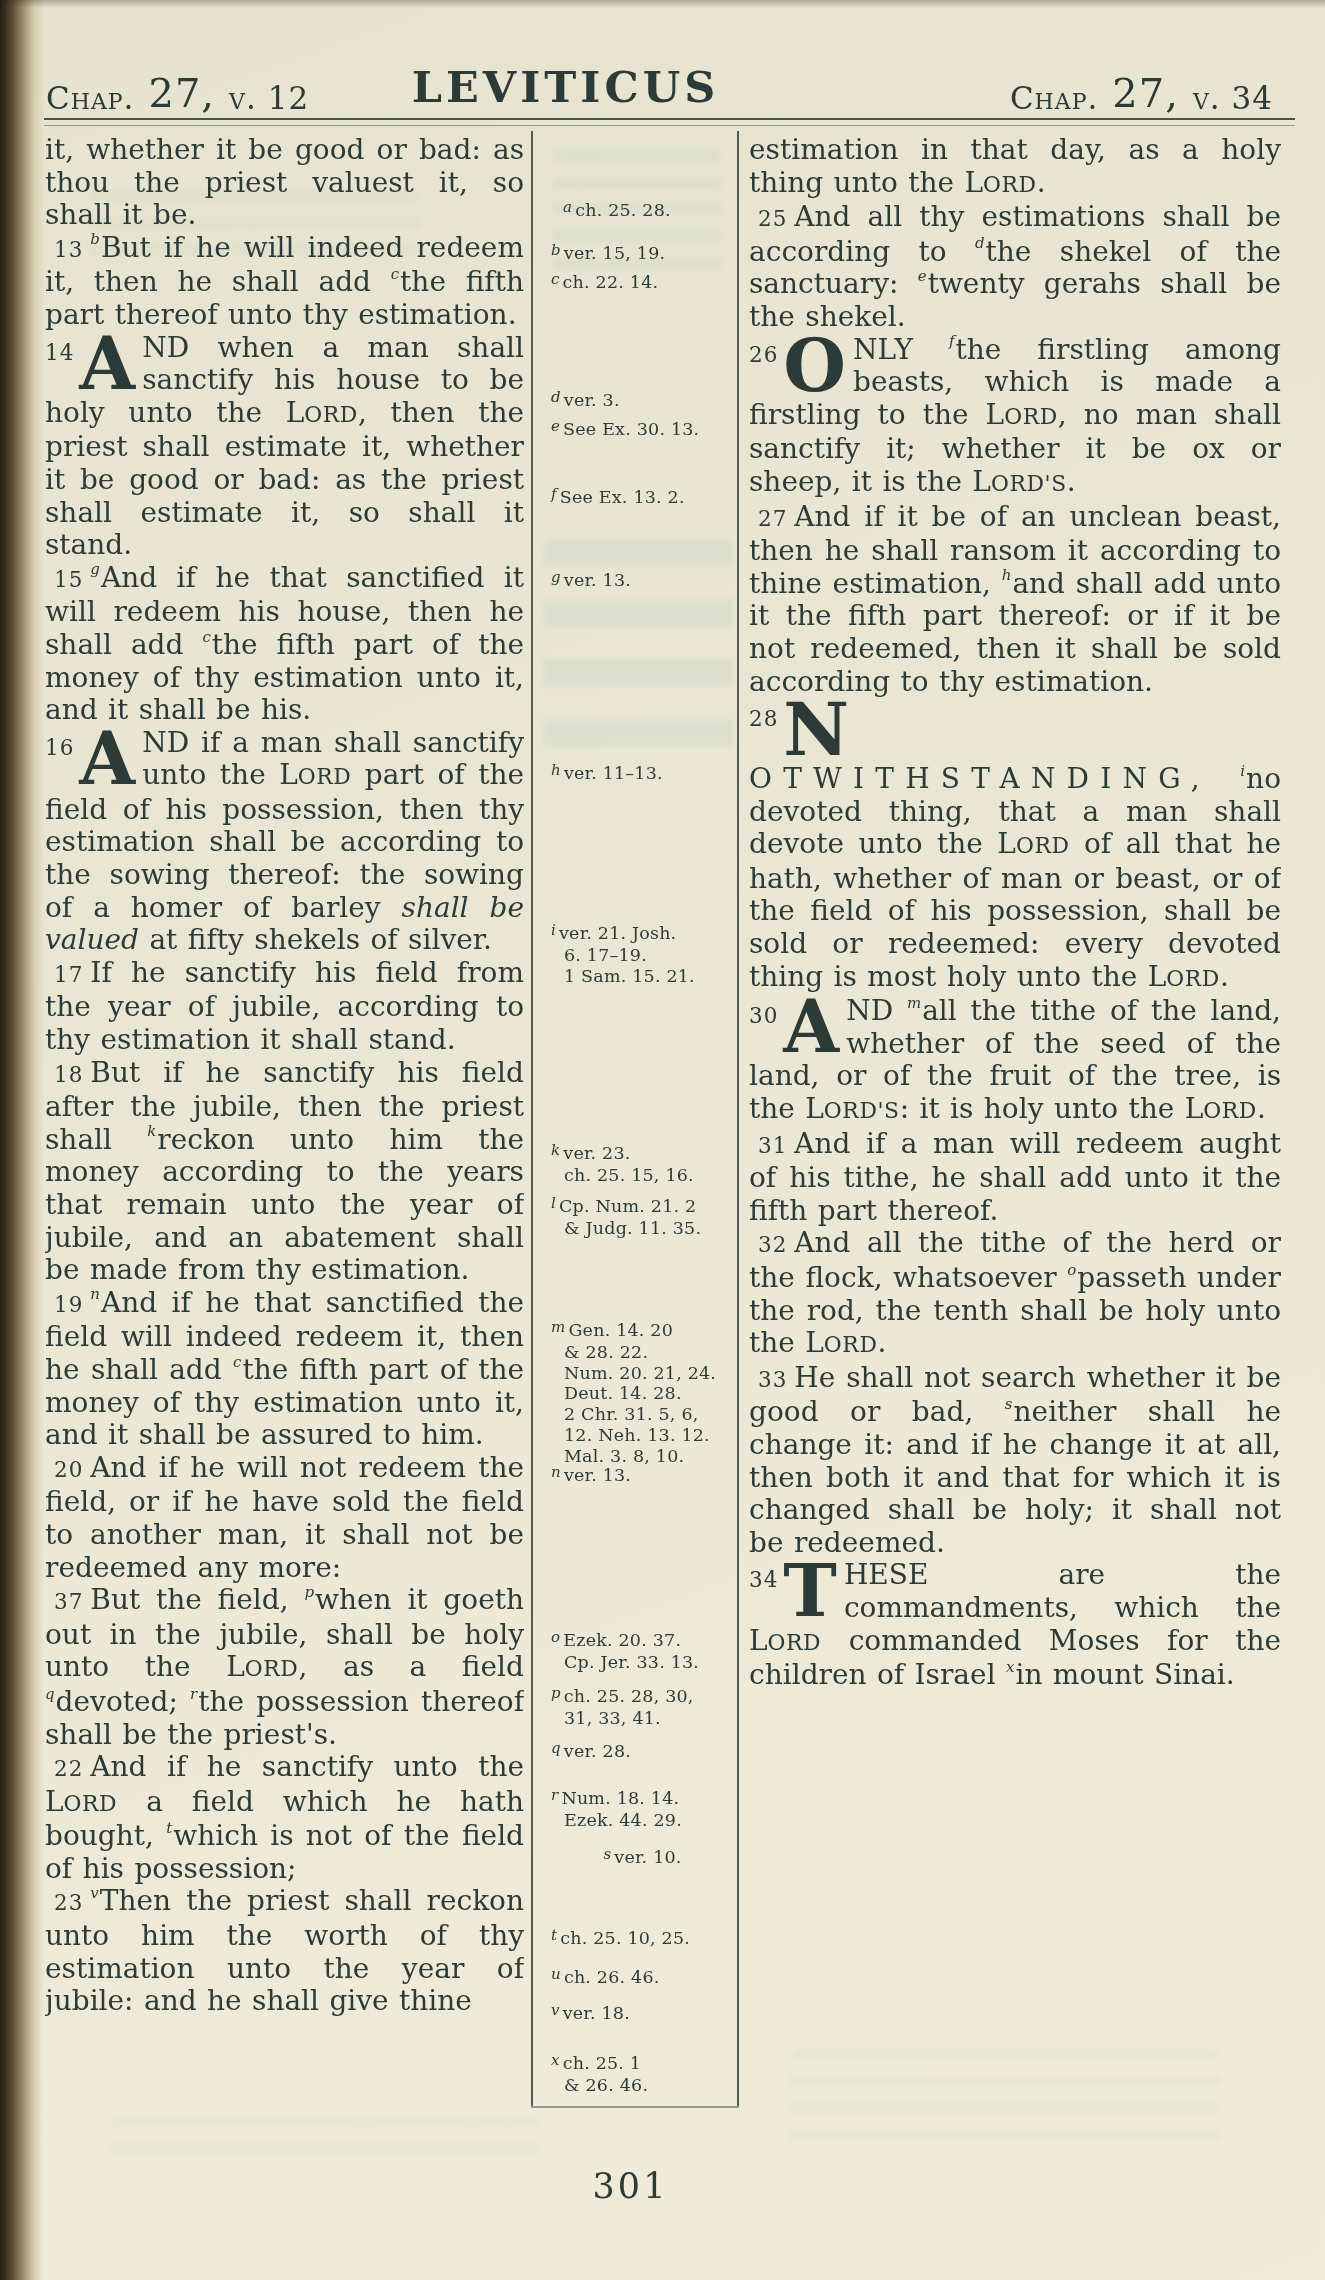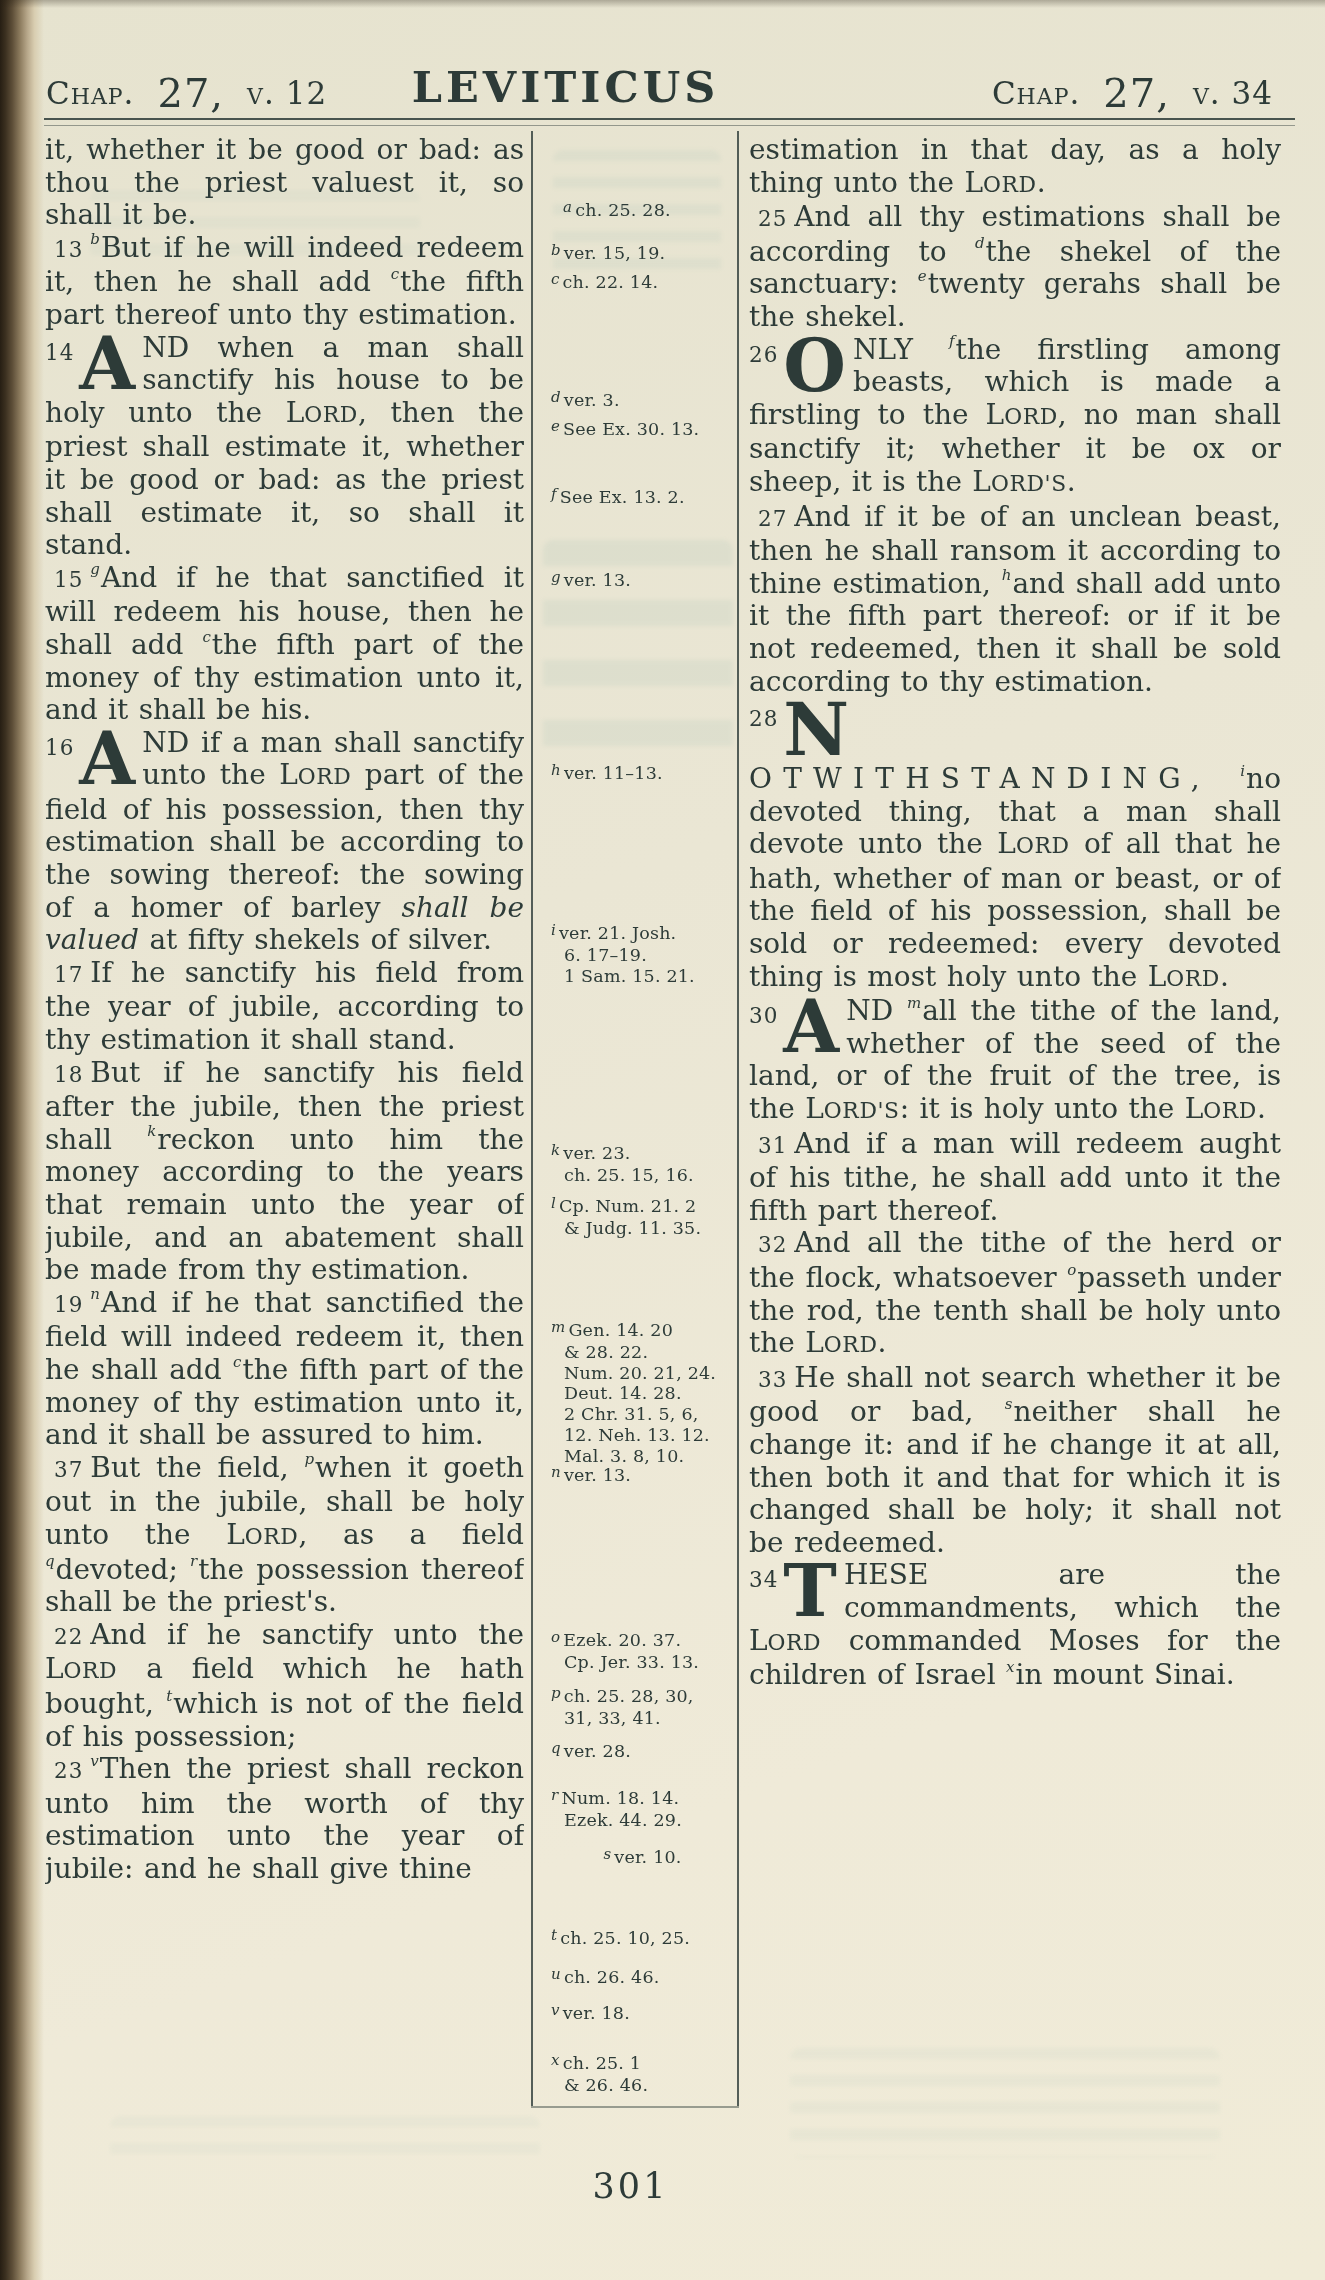--- a/index.html
+++ b/index.html
@@ -9,21 +9,21 @@
     font-family:"DejaVu Serif","Liberation Serif",serif;
     color:#2d3b38;
   }
   .spine{position:absolute;left:0;top:0;width:44px;height:100%;
     background:linear-gradient(90deg,#261e13 0%,#3a2f1f 12%,#5d4e38 28%,#8b7a5d 45%,#b7a78a 62%,#d8cdb0 78%,rgba(232,229,211,0) 100%);}
   .edge-top{position:absolute;left:0;top:0;width:100%;height:8px;
     background:linear-gradient(180deg,rgba(40,32,20,.30),rgba(40,32,20,0));}
 
   
   .pagehead{position:absolute;left:0;top:0;width:100%;height:120px;}
-  .hdr{position:absolute;top:70px;display:flex;align-items:center;gap:23px;white-space:nowrap;}
+  .hdr{position:absolute;top:70px;display:flex;align-items:flex-end;gap:14px;white-space:nowrap;}
   .hdr-left{left:46px;}
   .hdr-right{right:52px;}
   .scp{font-variant:small-caps;font-size:31px;letter-spacing:1px;}
   .hdr .num{font-size:40px;letter-spacing:1px;}
   .title{position:absolute;left:383px;top:62px;width:365px;text-align:center;
     font-size:43px;font-weight:bold;letter-spacing:4px;}
   .headrule{position:absolute;left:44px;right:30px;top:118px;height:5px;
     border-top:2.5px solid rgba(45,59,56,.85);
     border-bottom:1.6px solid rgba(45,59,56,.45);}
 
@@ -108,20 +108,21 @@
           <span class="cap">A</span>
         </span>ND when a man shall sanctify his house to be holy unto the L<span class="sc">ORD</span>, then the priest shall estimate it, whether it be good or bad: as the priest shall estimate it, so shall it stand.</p>
       <p class="verse"><span class="vnum">15</span><sup class="ref">g</sup>And if he that sanctified it will redeem his house, then he shall add <sup class="ref">c</sup>the fifth part of the money of thy estimation unto it, and it shall be his.</p>
       <p class="verse drop"><span class="dropwrap">
           <span class="vnum">16</span>
           <span class="cap">A</span>
         </span>ND if a man shall sanctify unto the L<span class="sc">ORD</span> part of the field of his possession, then thy estimation shall be according to the sowing thereof: the sowing of a homer of barley <i>shall be valued</i> at fifty shekels of silver.</p>
       <p class="verse"><span class="vnum">17</span>If he sanctify his field from the year of jubile, according to thy estimation it shall stand.</p>
       <p class="verse"><span class="vnum">18</span>But if he sanctify his field after the jubile, then the priest shall <sup class="ref">k</sup>reckon unto him the money according to the years that remain unto the year of jubile, and an abatement shall be made from thy estimation.</p>
       <p class="verse"><span class="vnum">19</span><sup class="ref">n</sup>And if he that sanctified the field will indeed redeem it, then he shall add <sup class="ref">c</sup>the fifth part of the money of thy estimation unto it, and it shall be assured to him.</p>
+      <p class="verse"><span class="vnum">20</span>And if he will not redeem the field, or if he have sold the field to another man, it shall not be redeemed any more:</p>
       <p class="verse"><span class="vnum">37</span>But the field, <sup class="ref">p</sup>when it goeth out in the jubile, shall be holy unto the L<span class="sc">ORD</span>, as a field <sup class="ref">q</sup>devoted; <sup class="ref">r</sup>the possession thereof shall be the priest's.</p>
       <p class="verse"><span class="vnum">22</span>And if he sanctify unto the L<span class="sc">ORD</span> a field which he hath bought, <sup class="ref">t</sup>which is not of the field of his possession;</p>
       <p class="verse"><span class="vnum">23</span><sup class="ref">v</sup>Then the priest shall reckon unto him the worth of thy estimation unto the year of jubile: and he shall give thine</p>
     </section>
   <section class="refcol" id="refcol">
       <div class="ref-entry" style="top: 200px; margin-left: 12px;"><span class="rl">a</span><span>ch. 25. 28.</span></div>
       <div class="ref-entry" style="top: 243px;"><span class="rl">b</span><span>ver. 15, 19.</span></div>
       <div class="ref-entry" style="top: 272px;"><span class="rl">c</span><span>ch. 22. 14.</span></div>
       <div class="ref-entry" style="top: 390px;"><span class="rl">d</span><span>ver. 3.</span></div>
       <div class="ref-entry" style="top: 419px;"><span class="rl">e</span><span>See Ex. 30. 13.</span></div>

